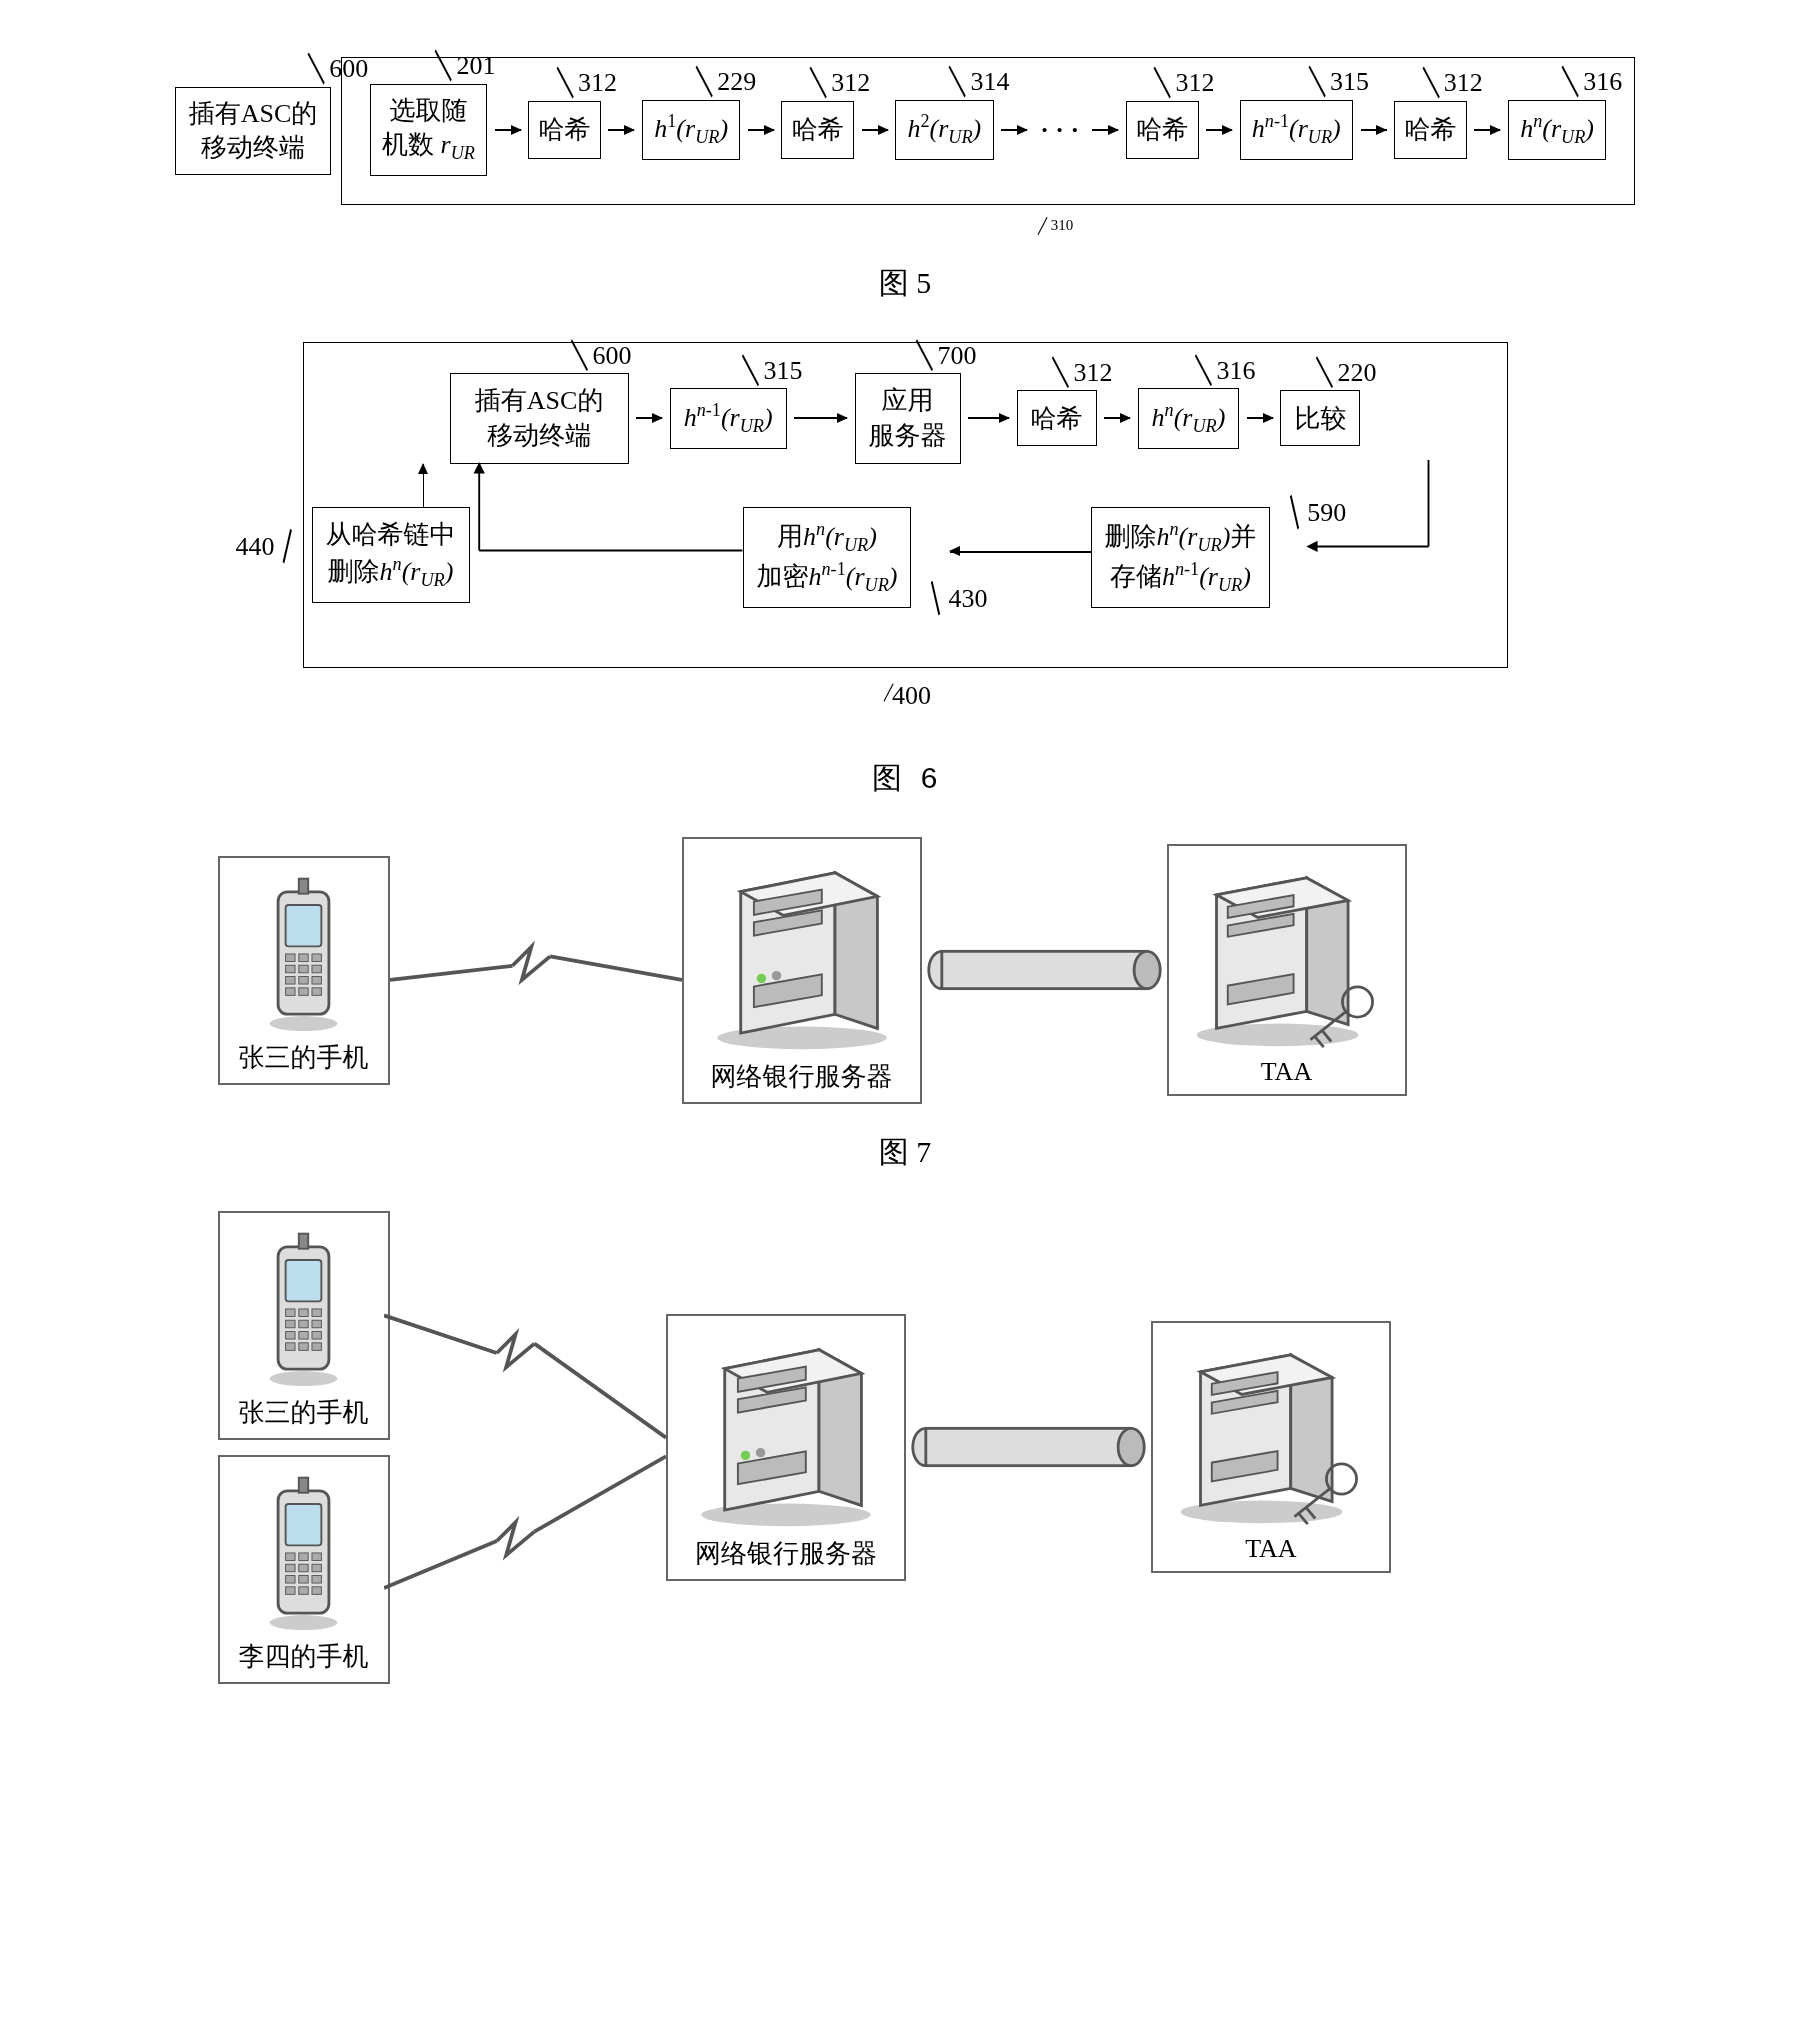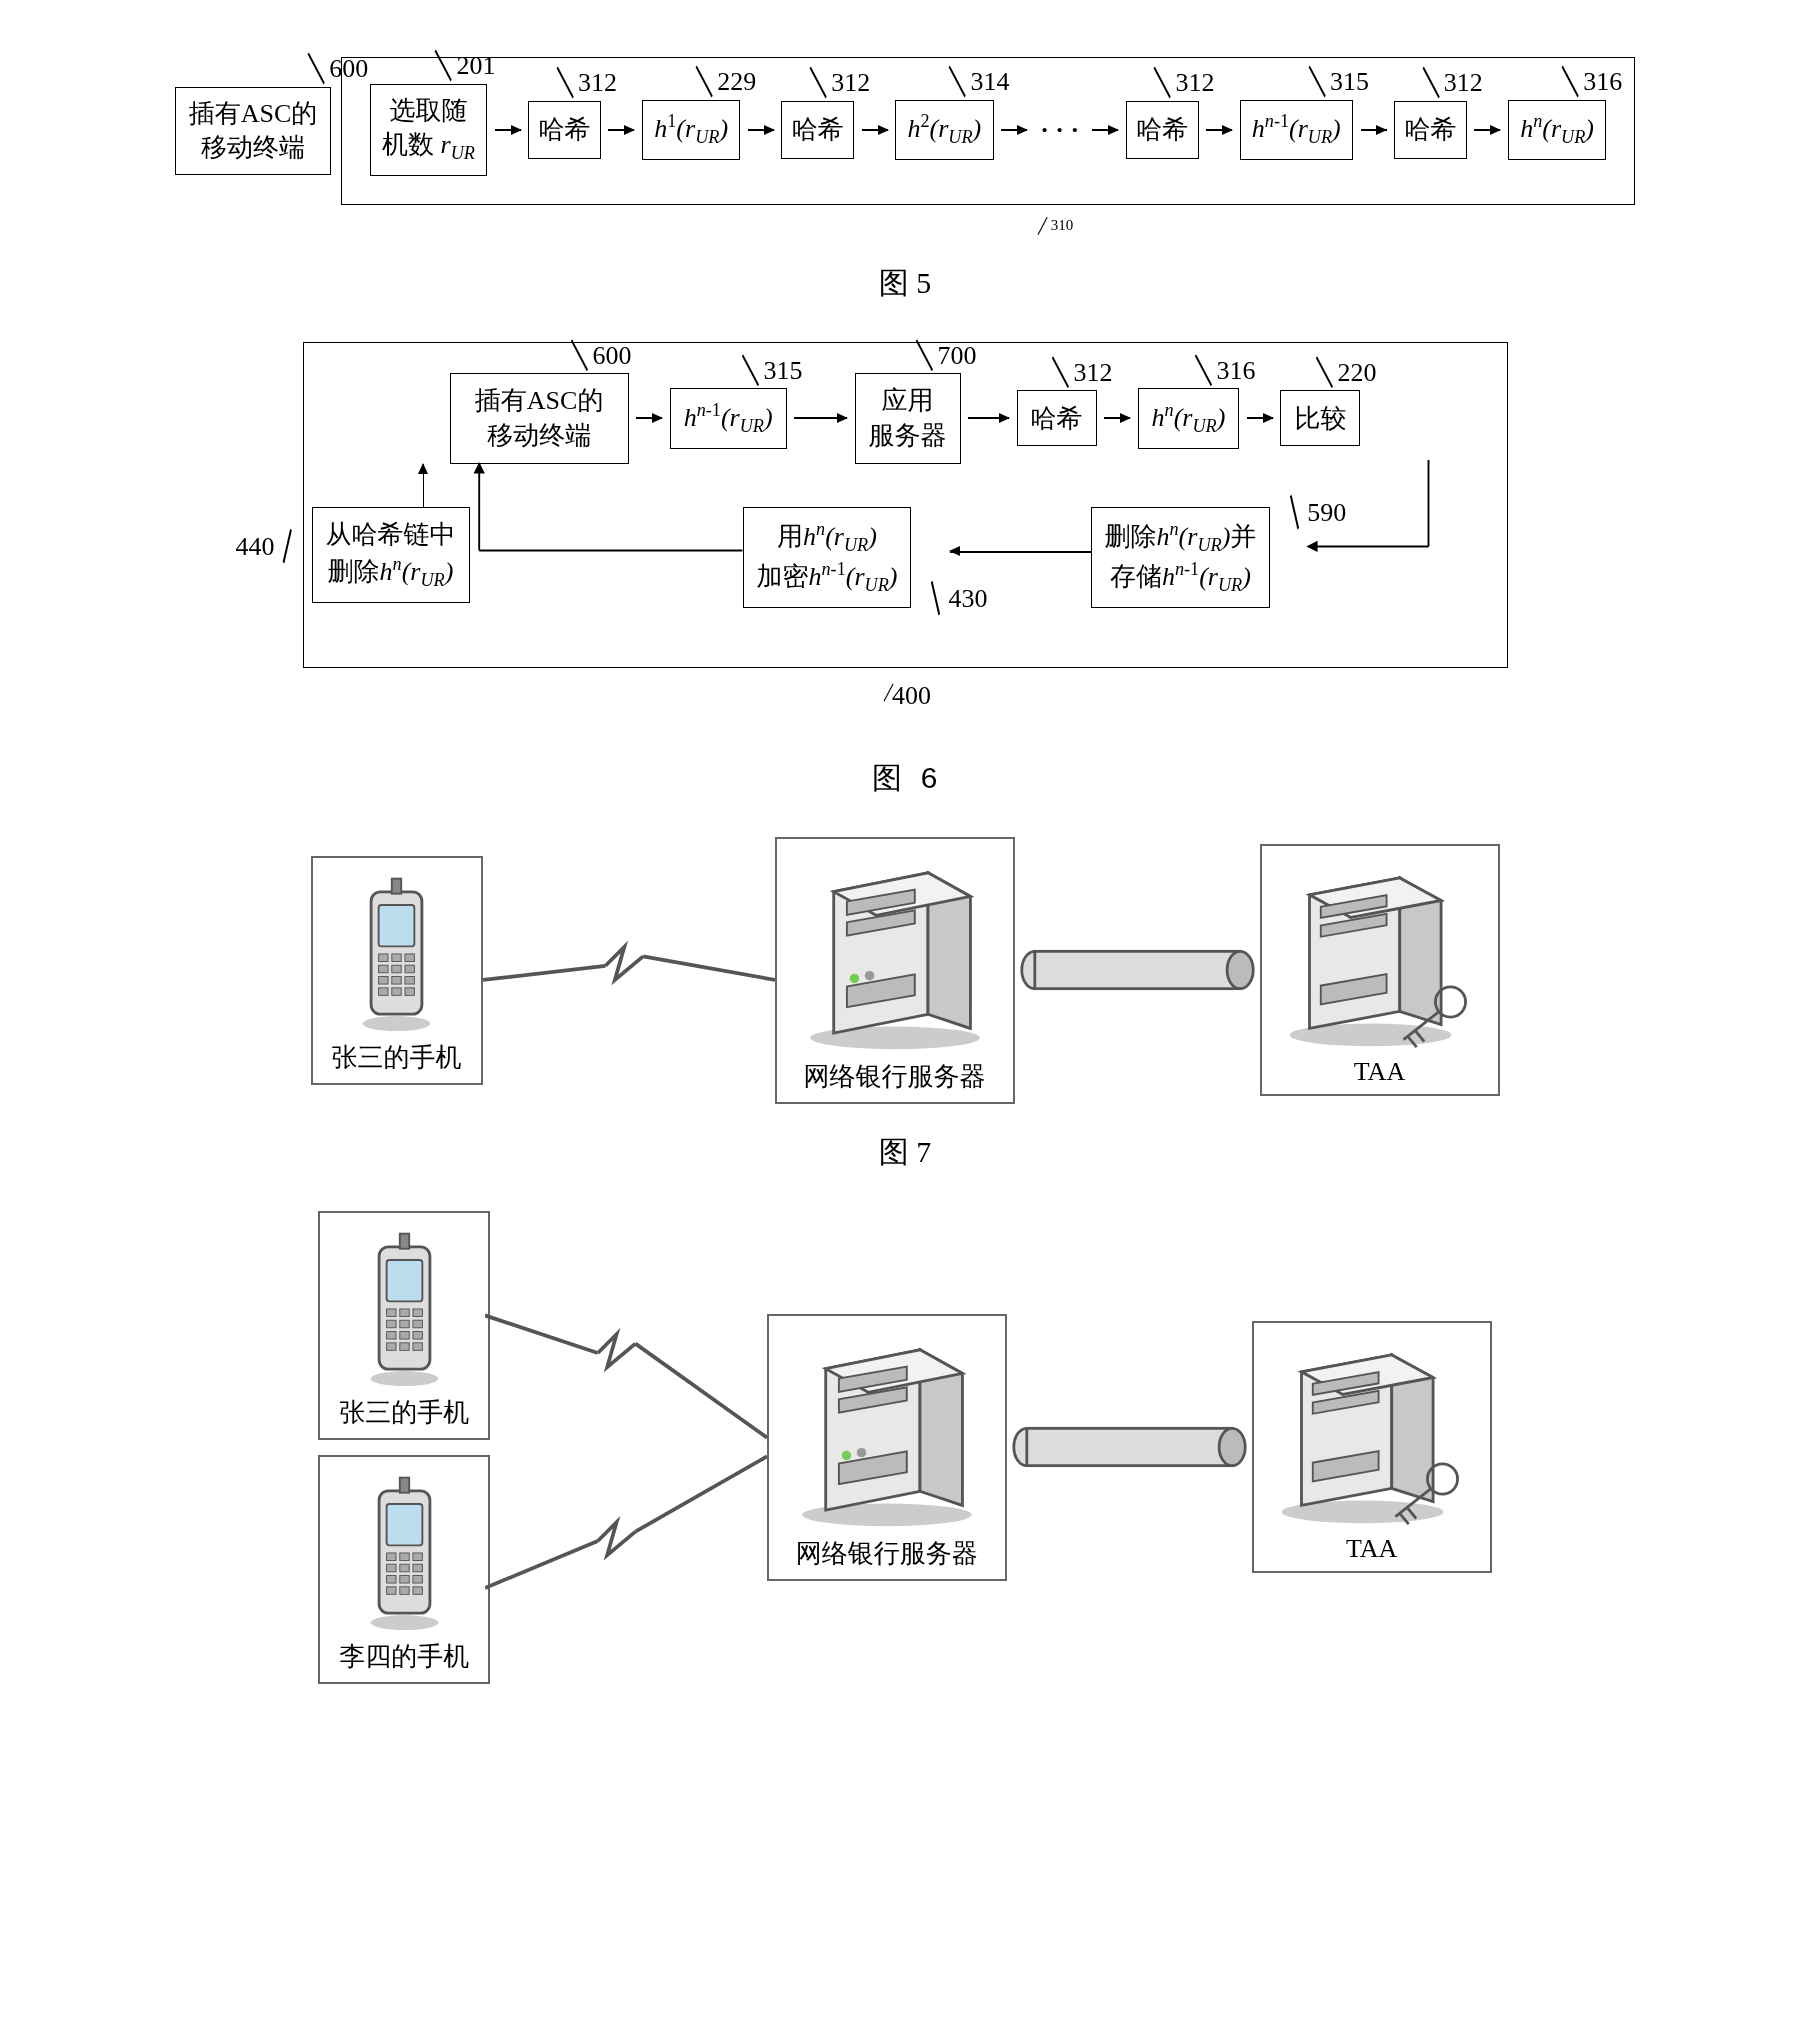--- a/index.html
+++ b/index.html
@@ -140,21 +140,20 @@
 
   
   .fig78 {
     width: 1375px;
     margin: 38px auto 0;
     position: relative;
   }
   .pict-row {
     display: flex;
     align-items: center;
-    justify-content: center;
     gap: 0;
     position: relative;
   }
   .pict-item {
     border: 2.8px solid #666;
     padding: 15px 19px 7.5px 19px;
     display: flex;
     flex-direction: column;
     align-items: center;
     background: #fff;

